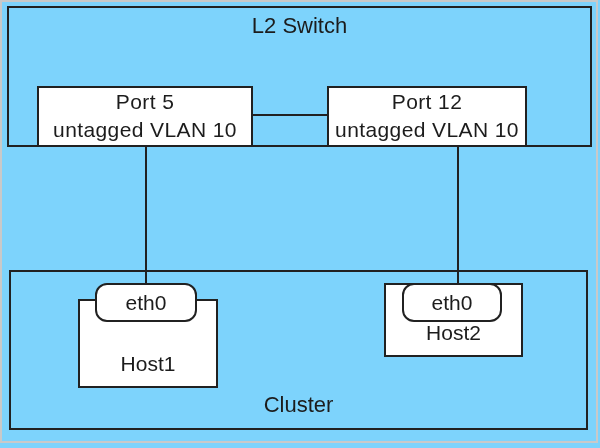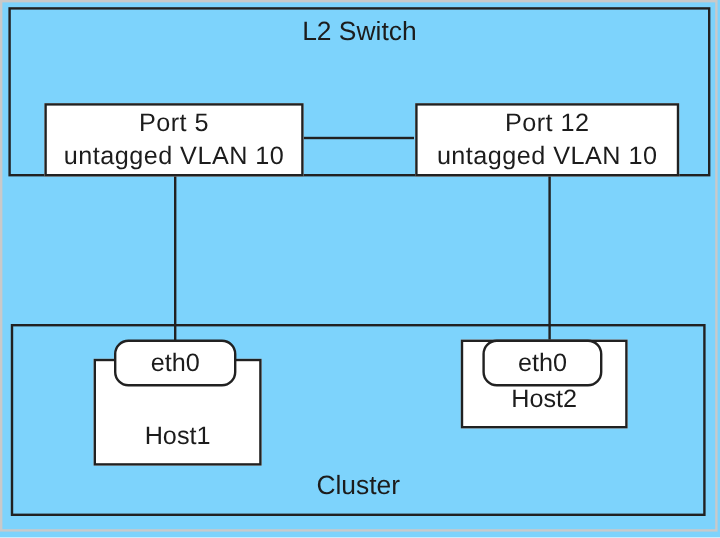--- a/index.html
+++ b/index.html
@@ -28,29 +28,28 @@
   .switch-box { left: 7px; top: 6px; width: 585px; height: 141px; }
   .switch-label {
     position: absolute; left: 0; right: 0; top: 6px;
     text-align: center; font-size: 22px; line-height: 24px;
   }
   .port-box {
     background: #ffffff;
     z-index: 2;
     display: flex;
     flex-direction: column;
-    justify-content: center;
     align-items: center;
     text-align: center;
     font-size: 21px;
     line-height: 28px;
     letter-spacing: 0.4px;
   }
   .port5  { left: 37px;  top: 86px; width: 216px; height: 61px; }
-  .port12 { left: 346px; top: 86px; width: 220px; height: 61px; }
+  .port12 { left: 327px; top: 86px; width: 200px; height: 61px; }
   .port-link {
     position: absolute;
     left: 253px; top: 114px; width: 92px; height: 2px;
     background: #212121; z-index: 1;
   }
   .vline {
     position: absolute;
     width: 2px; top: 145px; height: 140px;
     background: #212121; z-index: 1;
   }

